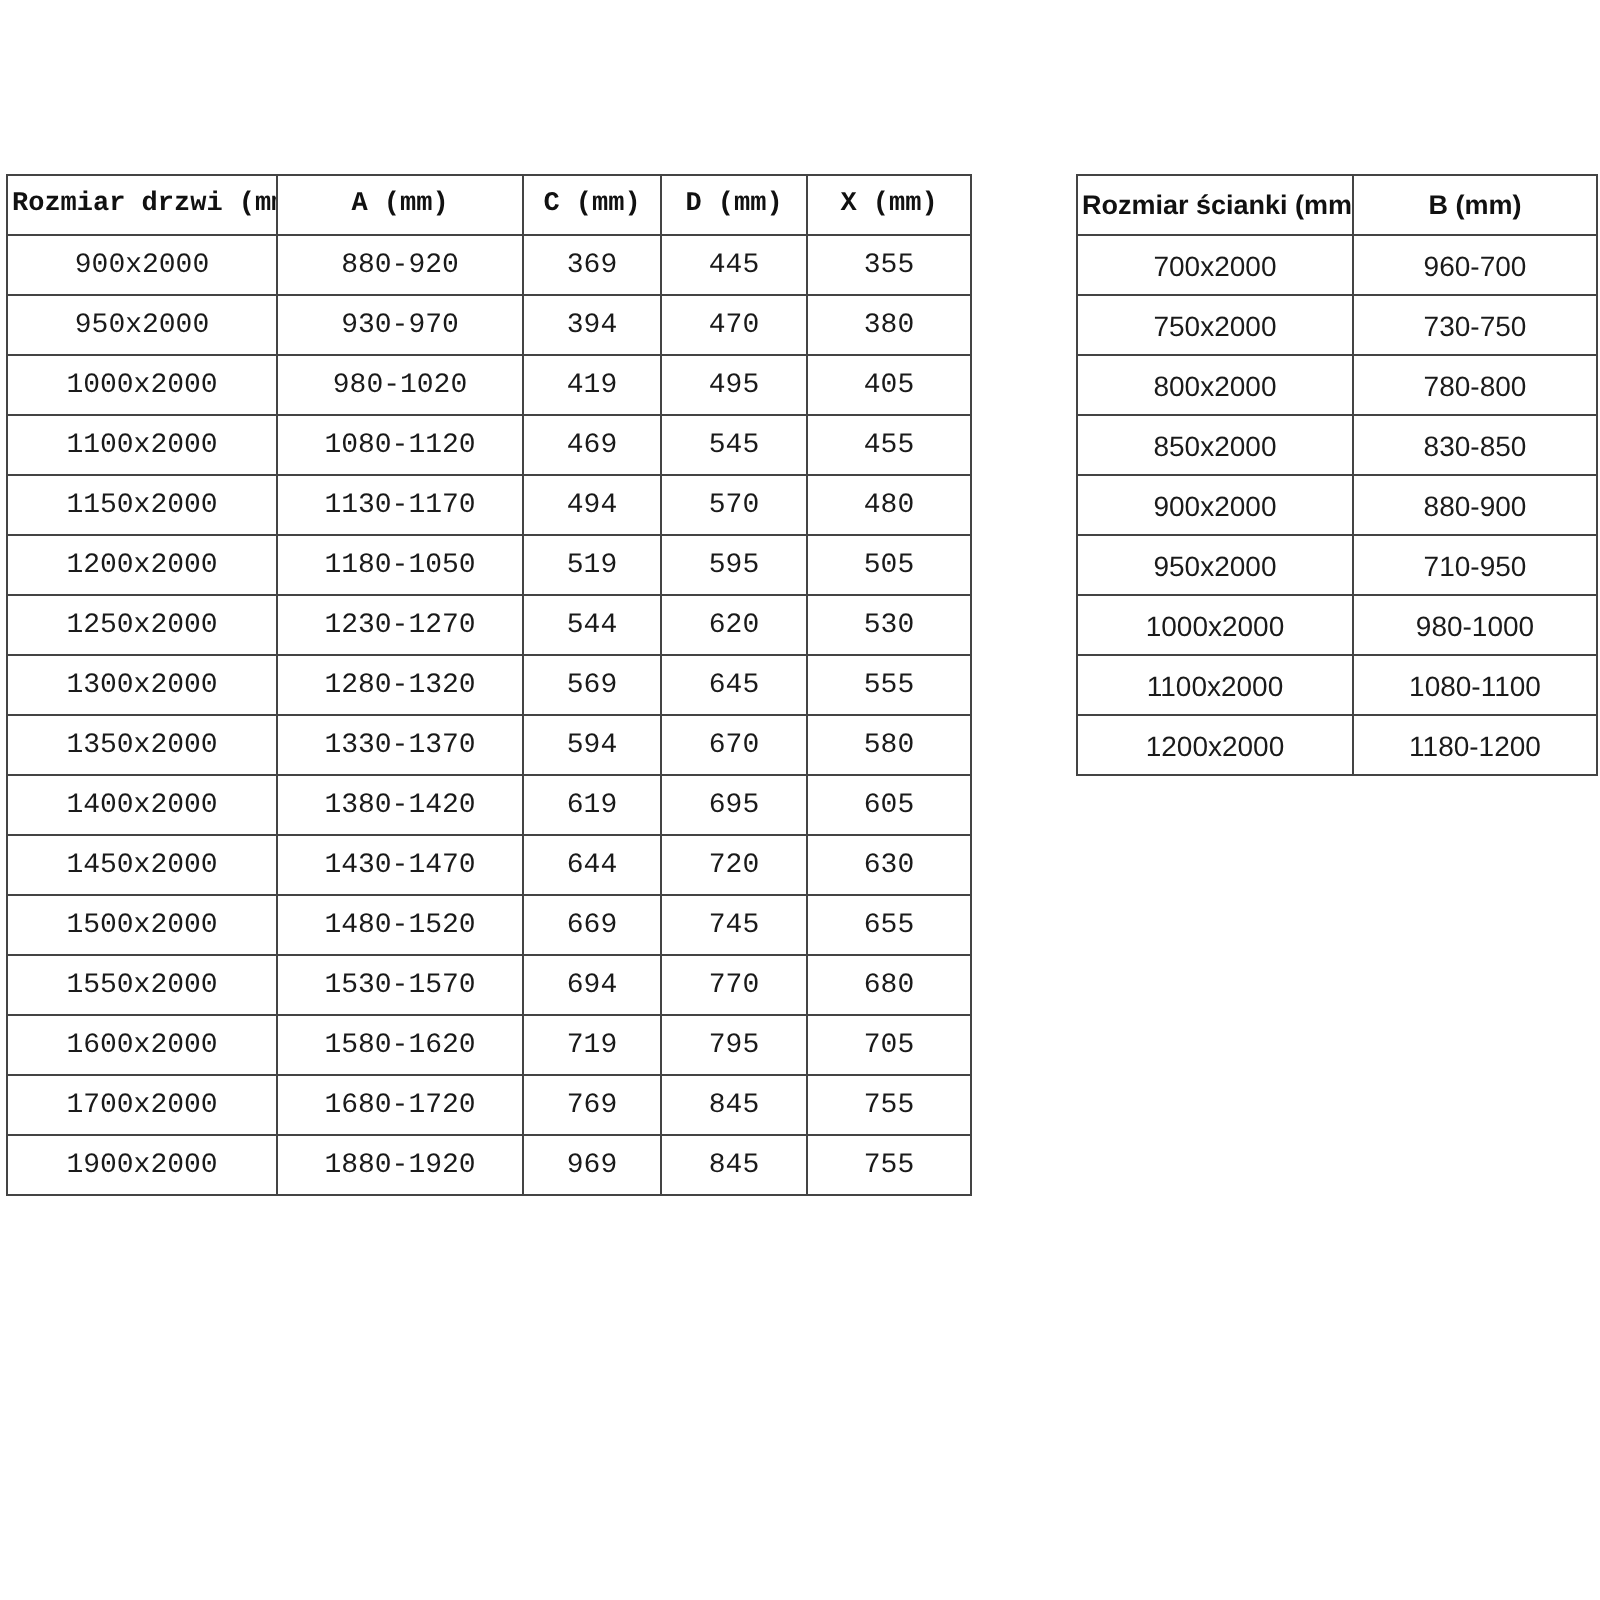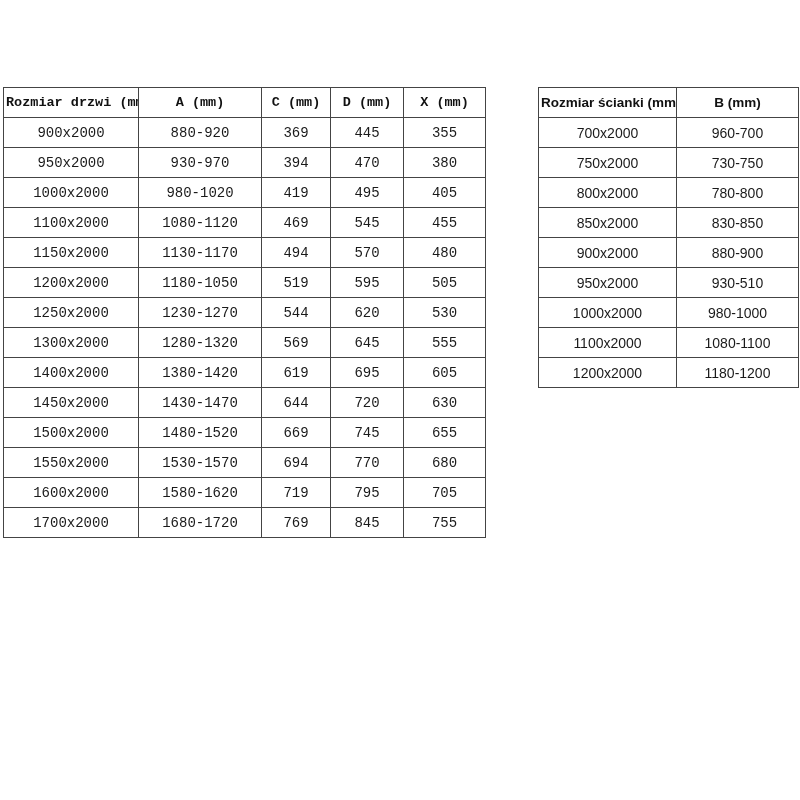--- a/index.html
+++ b/index.html
@@ -122,20 +122,27 @@
           <td>530</td>
         </tr>
         <tr>
           <td>1300x2000</td>
           <td>1280-1320</td>
           <td>569</td>
           <td>645</td>
           <td>555</td>
         </tr>
         <tr>
+          <td>1350x2000</td>
+          <td>1330-1370</td>
+          <td>594</td>
+          <td>670</td>
+          <td>580</td>
+        </tr>
+        <tr>
           <td>1400x2000</td>
           <td>1380-1420</td>
           <td>619</td>
           <td>695</td>
           <td>605</td>
         </tr>
         <tr>
           <td>1450x2000</td>
           <td>1430-1470</td>
           <td>644</td>
@@ -160,20 +167,27 @@
           <td>1600x2000</td>
           <td>1580-1620</td>
           <td>719</td>
           <td>795</td>
           <td>705</td>
         </tr>
         <tr>
           <td>1700x2000</td>
           <td>1680-1720</td>
           <td>769</td>
+          <td>845</td>
+          <td>755</td>
+        </tr>
+        <tr>
+          <td>1900x2000</td>
+          <td>1880-1920</td>
+          <td>969</td>
           <td>845</td>
           <td>755</td>
         </tr>
       </tbody>
     </table>
 
   <table class="spec" id="wall-table">
     <colgroup>
       <col class="c0">
         <col class="c1">
@@ -200,21 +214,21 @@
         <tr>
           <td>850x2000</td>
           <td>830-850</td>
         </tr>
         <tr>
           <td>900x2000</td>
           <td>880-900</td>
         </tr>
         <tr>
           <td>950x2000</td>
-          <td>930-510</td>
+          <td>710-950</td>
         </tr>
         <tr>
           <td>1000x2000</td>
           <td>980-1000</td>
         </tr>
         <tr>
           <td>1100x2000</td>
           <td>1080-1100</td>
         </tr>
         <tr>

